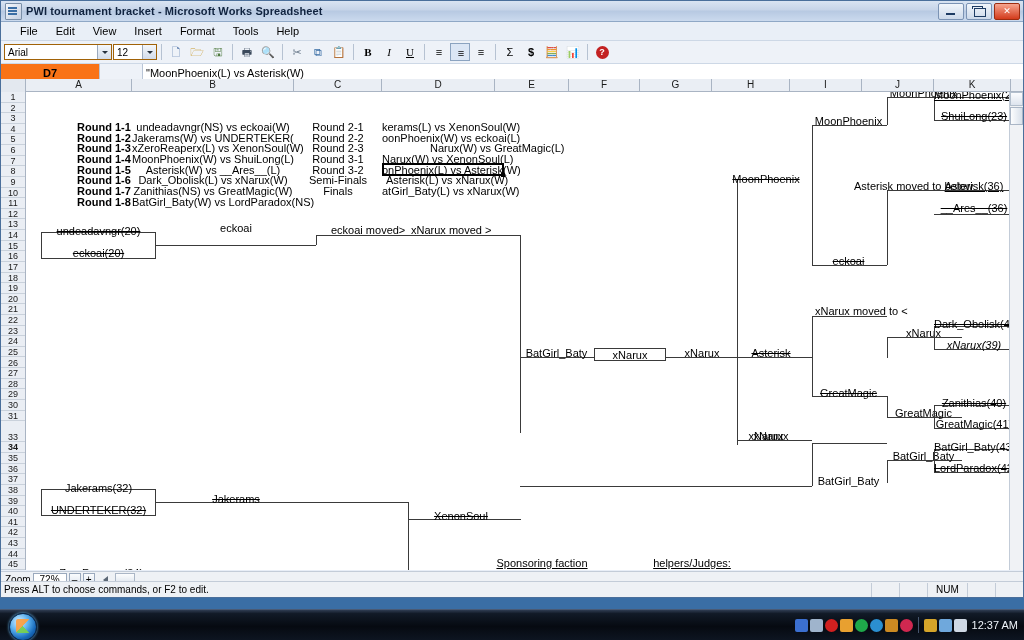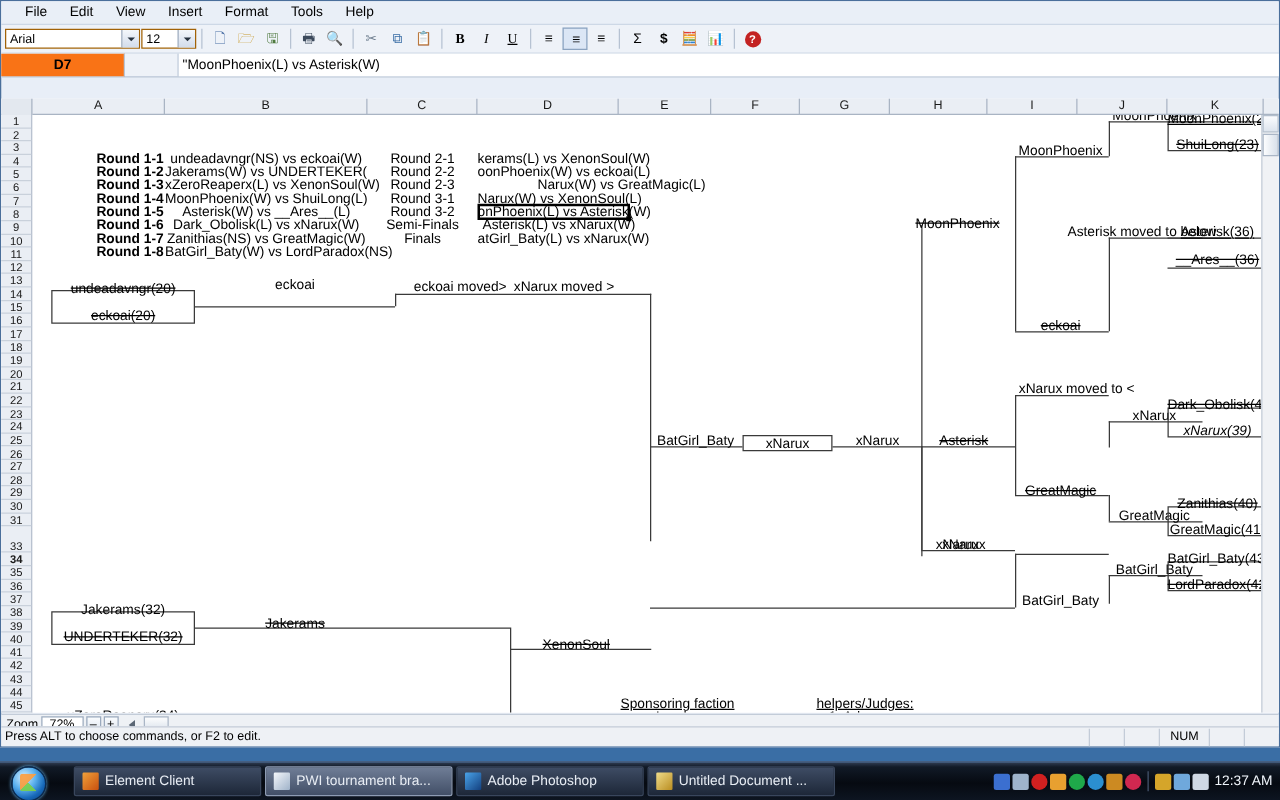--- a/index.html
+++ b/index.html
@@ -155,20 +155,35 @@
   .tray-sep{width:1px;height:16px;background:#46566f;margin:0 3px;}
   .clock{color:#eef3f9;font-size:11px;padding-left:3px;}
 </style>
 </head>
 <body>
 
 <div id="app">
 
   <div class="window">
 
+    <div class="titlebar">
+      <div class="tb-icon"></div>
+      <div class="tb-title">PWI tournament bracket - Microsoft Works Spreadsheet</div>
+      <div class="tb-btns">
+        <div class="tb-btn min">
+            <i></i>
+          </div>
+        <div class="tb-btn max">
+            <i></i>
+          </div>
+        <div class="tb-btn close">
+            <i>✕</i>
+          </div>
+      </div>
+    </div>
 
     <div class="menubar">
       <div class="menu-item">File</div>
       <div class="menu-item">Edit</div>
       <div class="menu-item">View</div>
       <div class="menu-item">Insert</div>
       <div class="menu-item">Format</div>
       <div class="menu-item">Tools</div>
       <div class="menu-item">Help</div>
     </div>
@@ -492,38 +507,20 @@
       <div class="ws-box"></div>
       <div class="ws-box"></div>
     </div>
 
   </div>
 
   <div class="taskbar">
     <div class="startbtn">
       <div class="orb"></div>
     </div>
-    <div class="tasks">
-      <div class="task">
-        <span class="tk-ico" style="background:linear-gradient(135deg,#f0a13a,#c8500f);"></span>
-        <span>Element Client</span>
-      </div>
-      <div class="task active">
-        <span class="tk-ico" style="background:linear-gradient(135deg,#f4f7fb,#9fb2c9);"></span>
-        <span>PWI tournament bra...</span>
-      </div>
-      <div class="task">
-        <span class="tk-ico" style="background:linear-gradient(135deg,#4aa3e8,#13407f);"></span>
-        <span>Adobe Photoshop</span>
-      </div>
-      <div class="task">
-        <span class="tk-ico" style="background:linear-gradient(135deg,#f0dc8a,#b98d20);"></span>
-        <span>Untitled Document ...</span>
-      </div>
-    </div>
     <div class="tray">
       <span class="tray-ic" style="background:#3b6fd0;"></span>
       <span class="tray-ic" style="background:#9fb4cc;"></span>
       <span class="tray-ic" style="background:#d02020;border-radius:50%;"></span>
       <span class="tray-ic" style="background:#e8a030;"></span>
       <span class="tray-ic" style="background:#1fa84a;border-radius:50%;"></span>
       <span class="tray-ic" style="background:#2b8fd0;border-radius:50%;"></span>
       <span class="tray-ic" style="background:#cc8a22;"></span>
       <span class="tray-ic" style="background:#d02850;border-radius:50%;"></span>
       <span class="tray-sep"></span>

